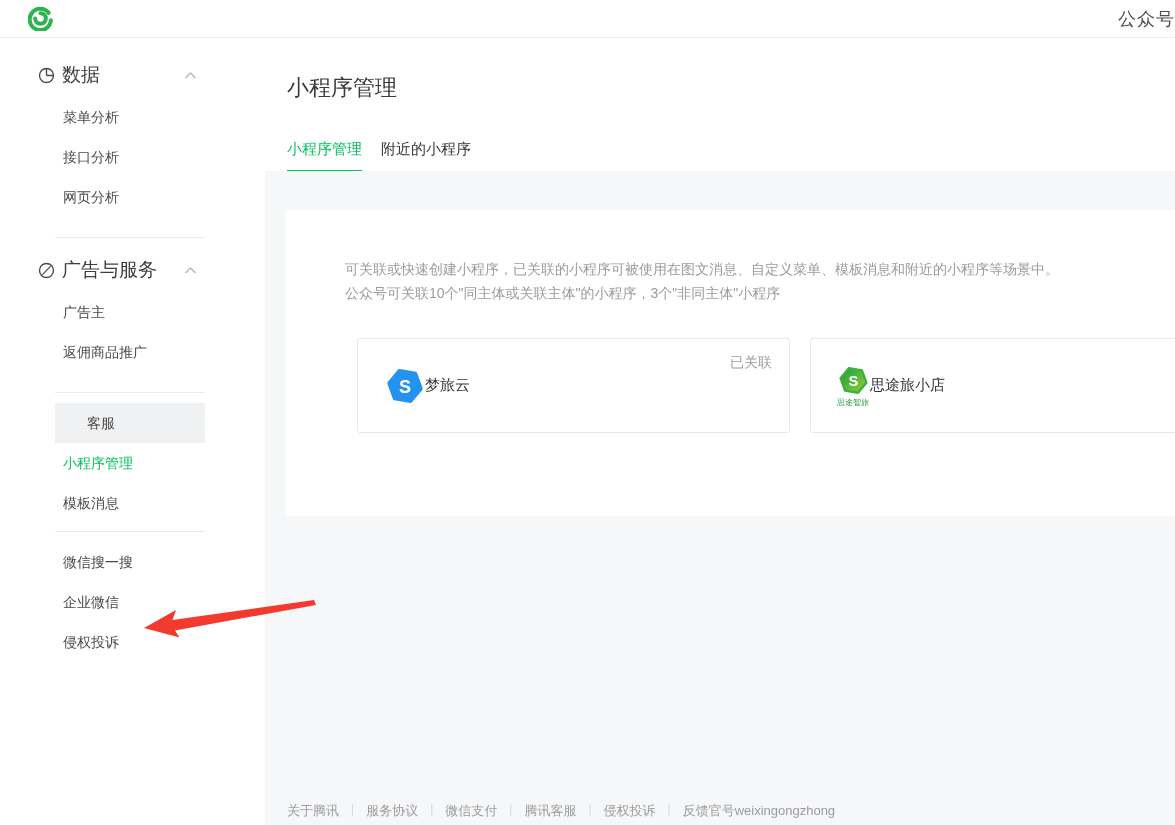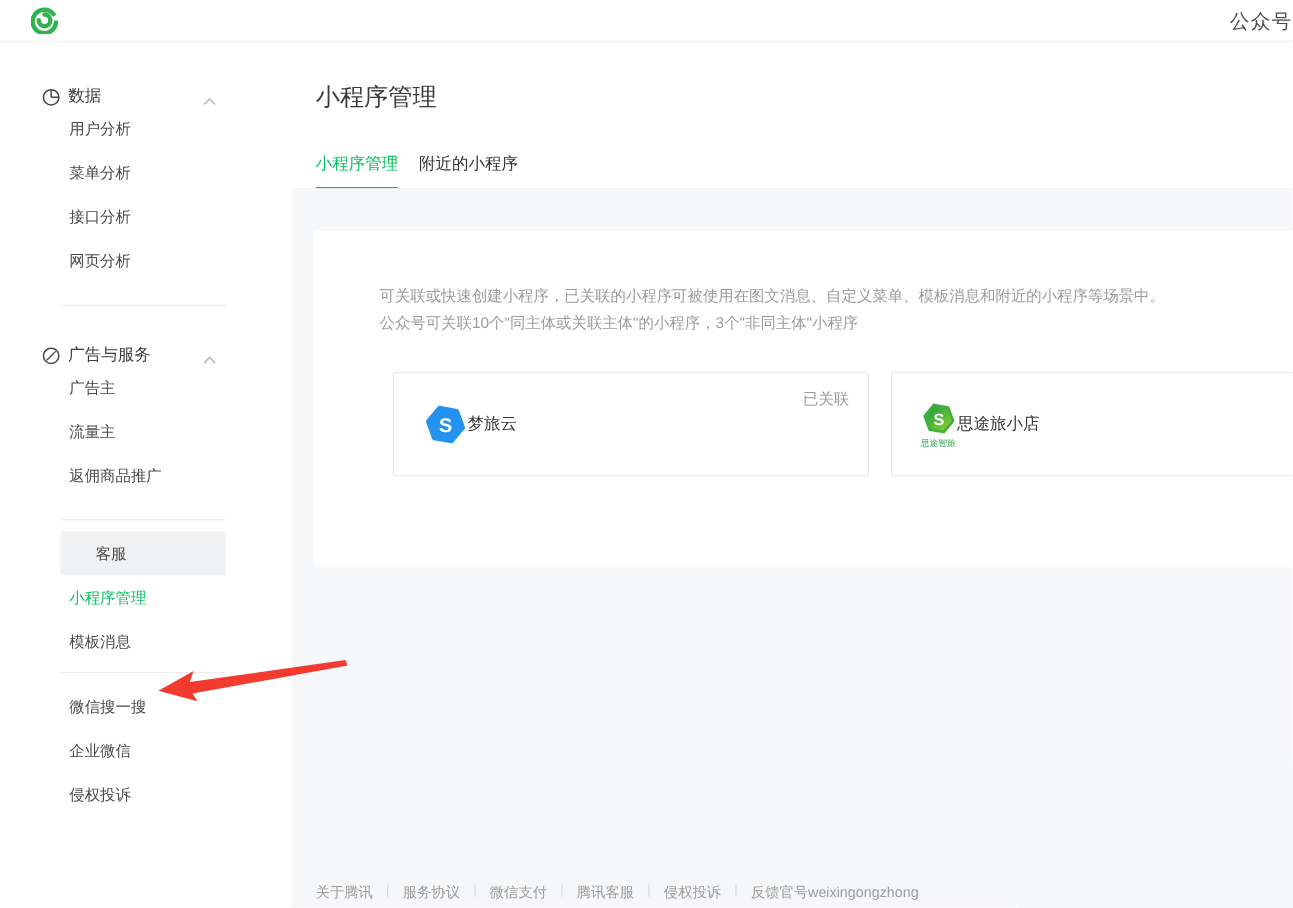--- a/index.html
+++ b/index.html
@@ -6,21 +6,21 @@
   .viewport{position:relative;width:1175px;height:825px;background:#fff;overflow:hidden;}
 
   
   .top-header{position:absolute;top:0;left:0;width:1175px;height:38px;background:#fff;
     border-bottom:1px solid #ededee;display:flex;align-items:center;padding-left:28px;box-sizing:border-box;z-index:10;justify-content:space-between;}
   .brand-logo{width:25px;height:25px;display:block;}
   .brand-title{font-size:18px;color:#4c4c4c;margin-left:9px;letter-spacing:1px;}
 
   
   .sidebar{position:absolute;top:39px;left:0;width:265px;bottom:0;background:#fff;padding-top:14px;box-sizing:border-box;z-index:5;}
-  .nav-header{height:44px;display:flex;align-items:flex-end;margin-left:38px;margin-right:68px;font-size:15px;color:#3e3e3e;cursor:pointer;}
+  .nav-header{height:44px;display:flex;align-items:center;margin-left:38px;margin-right:68px;font-size:19px;color:#3e3e3e;cursor:pointer;}
   .nav-header .gicon{width:17px;height:17px;margin-right:7px;flex:none;}
   .nav-header .chev{margin-left:auto;width:13px;height:9px;flex:none;}
   .nav-header .glabel{white-space:nowrap;}
   .nav-item{height:40px;line-height:40px;margin-left:55px;width:150px;padding-left:8px;box-sizing:border-box;
     font-size:14px;color:#4a4a4a;cursor:pointer;white-space:nowrap;}
   .nav-item.hovered{background:#f0f1f2;padding-left:32px;}
   .nav-item.active{color:#07c160;}
   .nav-divider{width:150px;height:1px;background:#eaeaec;margin:20px 0 10px 55px;}
   .nav-divider.tight{margin-top:8px;}
 
@@ -72,39 +72,37 @@
     <div class="nav-header">
       <svg class="gicon" viewBox="0 0 16 16">
         <circle cx="8" cy="8" r="6.6" fill="none" stroke="#4a4a4a" stroke-width="1.3"></circle>
         <path d="M8 8 L8 1.6 M8 8 L14.4 8" fill="none" stroke="#4a4a4a" stroke-width="1.3"></path>
       </svg>
       <span class="glabel">数据</span>
       <svg class="chev" viewBox="0 0 13 9">
         <path d="M1.5 7 L6.5 2 L11.5 7" fill="none" stroke="#b6bac0" stroke-width="1.5"></path>
       </svg>
     </div>
-    <div class="nav-item">用户分析</div>
     <div class="nav-item">菜单分析</div>
     <div class="nav-item">接口分析</div>
     <div class="nav-item">网页分析</div>
 
     <div class="nav-divider"></div>
 
     <div class="nav-header">
       <svg class="gicon" viewBox="0 0 16 16">
         <circle cx="8" cy="8" r="6.6" fill="none" stroke="#4a4a4a" stroke-width="1.3"></circle>
         <path d="M11.6 4.4 L9 7 L4.4 11.6 L7 9 Z" fill="none" stroke="#4a4a4a" stroke-width="1.1" stroke-linejoin="round"></path>
       </svg>
       <span class="glabel">广告与服务</span>
       <svg class="chev" viewBox="0 0 13 9">
         <path d="M1.5 7 L6.5 2 L11.5 7" fill="none" stroke="#b6bac0" stroke-width="1.5"></path>
       </svg>
     </div>
     <div class="nav-item">广告主</div>
-    <div class="nav-item">流量主</div>
     <div class="nav-item">返佣商品推广</div>
 
     <div class="nav-divider"></div>
 
     <div class="nav-item hovered">客服</div>
     <div class="nav-item active">小程序管理</div>
     <div class="nav-item">模板消息</div>
 
     <div class="nav-divider tight"></div>
 

